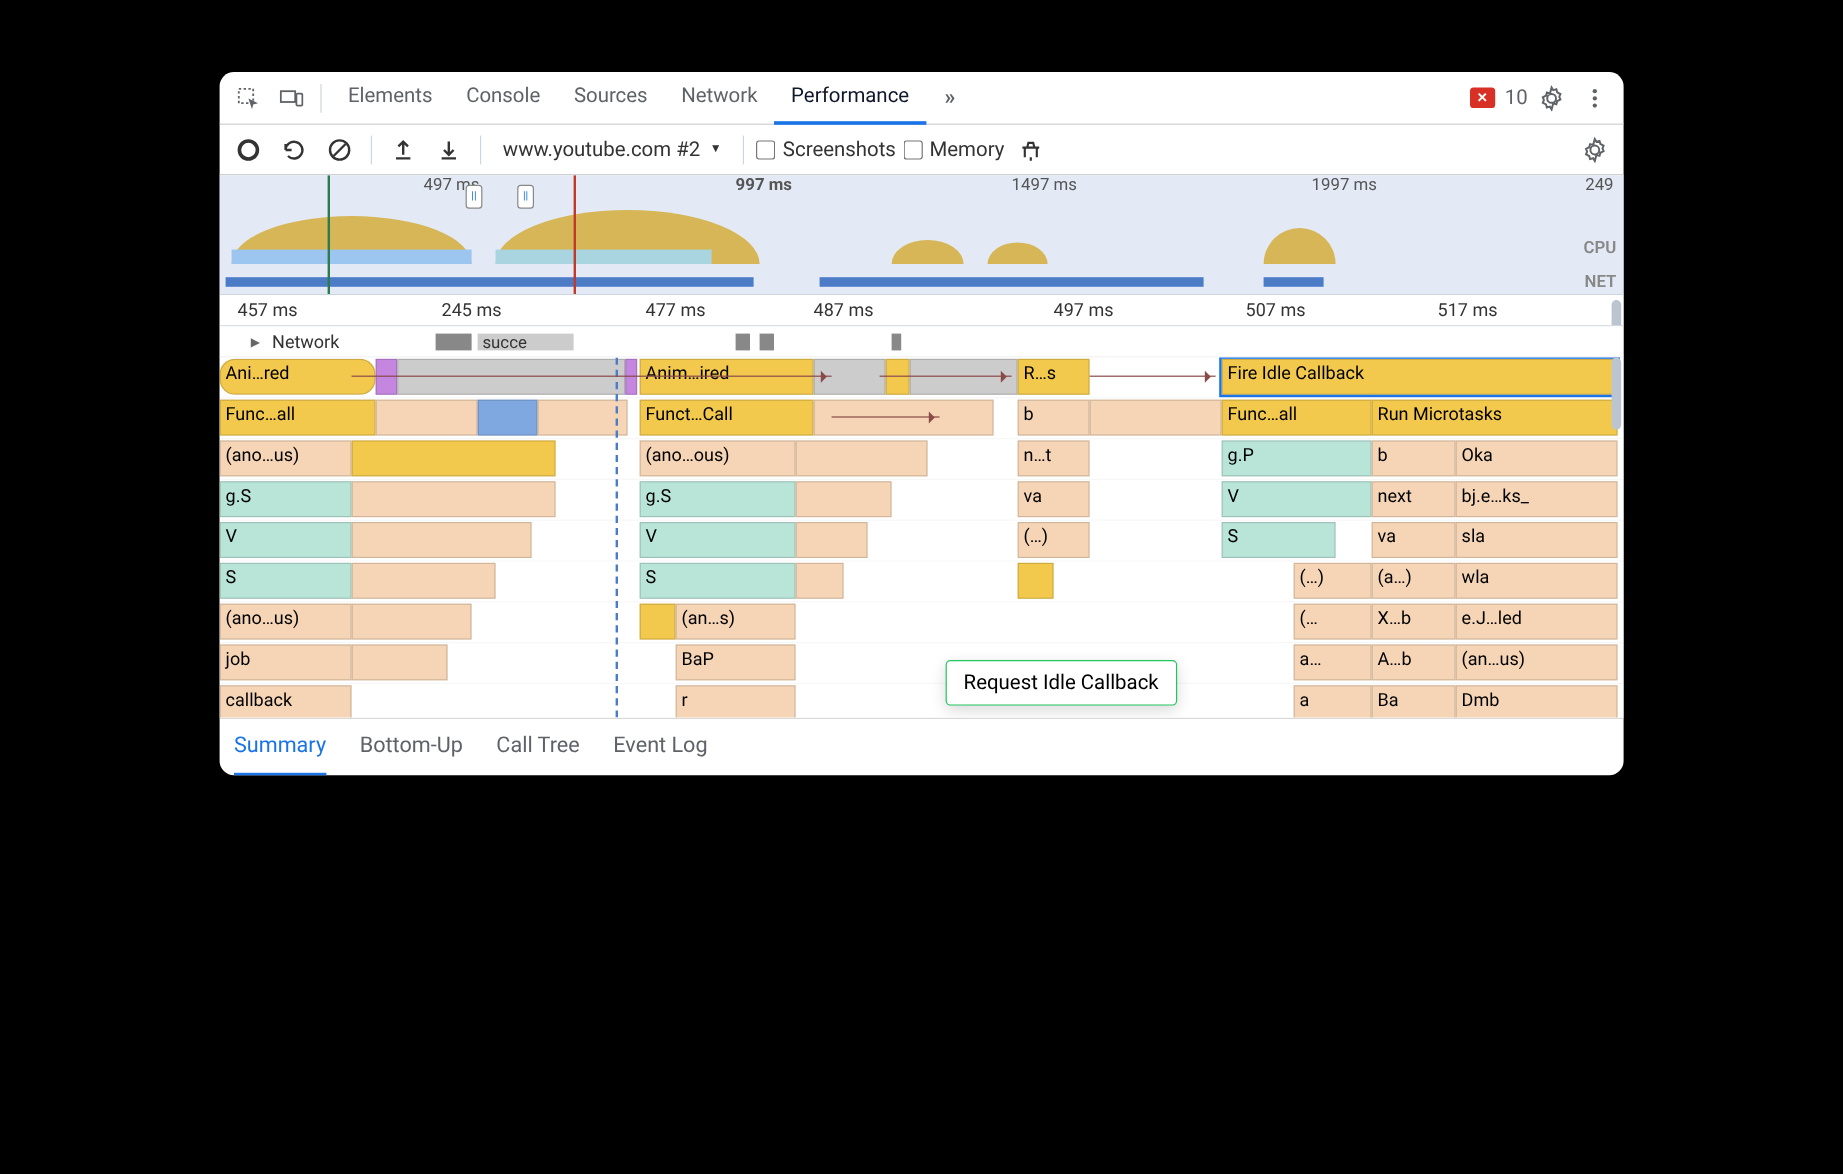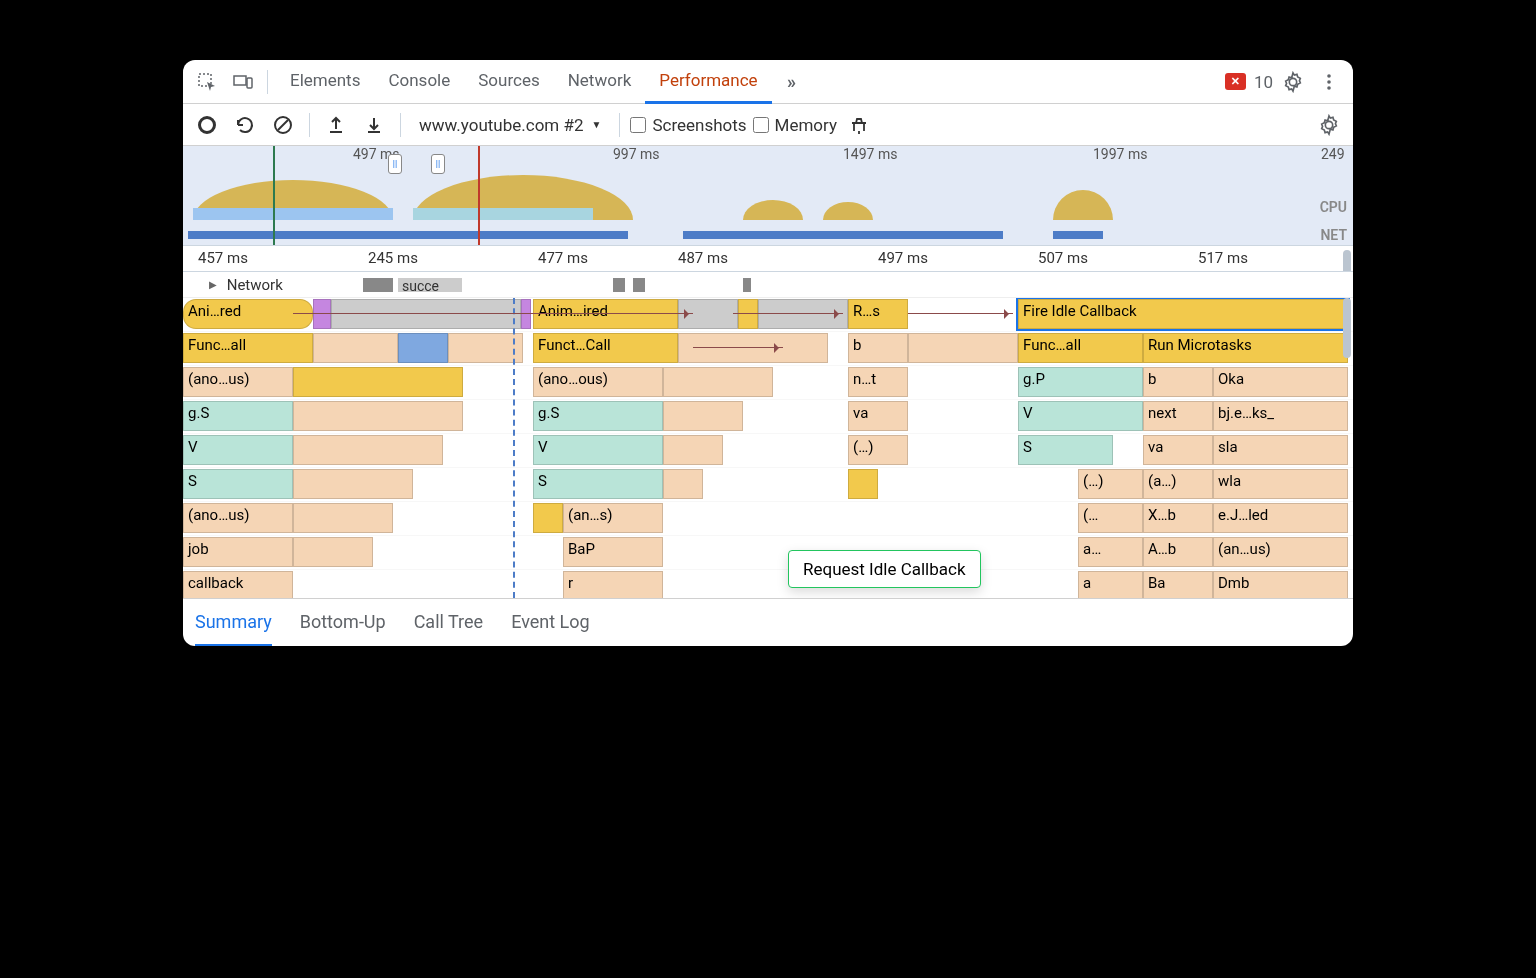--- a/index.html
+++ b/index.html
@@ -7,21 +7,21 @@
 .window { width:1170px; background:#fff; border-radius:12px; overflow:hidden; box-shadow:0 20px 60px rgba(0,0,0,.4); }
 .titlebar { height:40px; background:linear-gradient(#f6f6f6,#e8e8e8); display:flex; align-items:center; padding:0 16px; border-bottom:1px solid #d0d0d0; position:relative; }
 .traffic { display:flex; gap:8px; }
 .dot { width:13px; height:13px; border-radius:50%; }
 .dot.red{background:#ff5f57}.dot.yellow{background:#febc2e}.dot.green{background:#28c840}
 .title { position:absolute; left:50%; transform:translateX(-50%); font-weight:600; font-size:17px; color:#333; }
 .tabs { height:44px; display:flex; align-items:center; border-bottom:1px solid #d0d0d0; padding:0 8px; gap:4px; }
 .icon-btn { width:32px; height:32px; display:flex; align-items:center; justify-content:center; cursor:pointer; border-radius:4px; color:#5f6368; }
 .divider{width:1px;height:24px;background:#ccd6e0;margin:0 4px}
 .tab{padding:0 14px;height:44px;display:flex;align-items:center;font-size:17px;color:#5f6368;cursor:pointer;border-bottom:3px solid transparent}
-.tab.active{color:#c2410c;border-bottom-color:#1a73e8}
+.tab.active{color:#0f172a;border-bottom-color:#1a73e8}
 .err-badge{display:flex;align-items:center;gap:6px;background:#d93025;color:#fff;padding:2px 6px;border-radius:3px;font-size:13px;font-weight:500}
 .err-badge .x{font-size:11px;font-weight:bold}
 .err-count{color:#5f6368;font-size:17px;margin-left:4px}
 .spacer{flex:1}
 .toolbar{height:42px;display:flex;align-items:center;border-bottom:1px solid #d0d0d0;padding:0 8px;gap:6px}
 .rec{width:18px;height:18px;border:3px solid #333;border-radius:50%}
 .sel{display:flex;align-items:center;gap:8px;font-size:17px;color:#333;padding:0 8px}
 .sel .tri{font-size:10px;color:#333}
 .chk{display:flex;align-items:center;gap:6px;font-size:17px;color:#333}
 .chk input{width:16px;height:16px}
@@ -148,21 +148,21 @@
     <div class="icon-btn">
         <svg width="22" height="22" viewBox="0 0 24 24">
           <path fill="none" stroke="#5f6368" stroke-width="1.8" d="M12 8a4 4 0 100 8 4 4 0 000-8zM12 2l1.5 2.5 2.8-.8.8 2.8L20 8l-1 2.5 1 2.5-2.9 1.5-.8 2.8-2.8-.8L12 22l-1.5-2.5-2.8.8-.8-2.8L4 16l1-2.5L4 11l2.9-1.5.8-2.8 2.8.8z"></path>
         </svg>
       </div>
   </div>
 
   <div class="overview">
     <div id="ov-ticks">
         <div class="ov-tick" style="left: 170px;">497 ms</div>
-        <div class="ov-tick" style="left: 430px;">997 ms</div>
+        <div class="ov-tick" style="left: 430px; font-weight: bold;">997 ms</div>
         <div class="ov-tick" style="left: 660px;">1497 ms</div>
         <div class="ov-tick" style="left: 910px;">1997 ms</div>
         <div class="ov-tick" style="left: 1138px;">249</div>
       </div>
     <div class="ov-label" style="top:53px">CPU</div>
     <div class="ov-label" style="bottom:2px">NET</div>
     <div class="ov-handle" style="left:205px">||</div>
     <div class="ov-handle" style="left:248px">||</div>
     <div class="ov-chart">
       <div class="ov-hill" style="left:10px;width:200px;height:40px;bottom:0"></div>
@@ -190,21 +190,21 @@
         <div class="ruler-tick" style="left: 855px;">507 ms</div>
         <div class="ruler-tick" style="left: 1015px;">517 ms</div>
       </div>
     <div class="scroll-thumb" style="top:4px;height:42px"></div>
   </div>
 
   <div class="net-row">
     <span class="tri">▶</span>
     <span>Network</span>
     <div class="net-bar" style="left:180px;width:30px;background:#888"></div>
-    <div class="net-bar" style="left:215px;width:64px;background:#ccc;color:#333;padding:0 4px;font-size:14px"><span>succe</span></div>
+    <div class="net-bar" style="left:215px;width:80px;background:#ccc;color:#333;padding:0 4px;font-size:14px"><span>succe</span></div>
     <div class="net-bar" style="left:430px;width:12px"></div>
     <div class="net-bar" style="left:450px;width:12px"></div>
     <div class="net-bar" style="left:560px;width:8px"></div>
   </div>
 
   <div class="flame">
     <div id="flame-rows">
         <div class="frow">
           <div class="fblk c-yellow" style="left: 0px; width: 130px; border-radius: 13px;">Ani…red</div>
           <div class="fblk c-purple" style="left: 130px; width: 18px;"></div>

